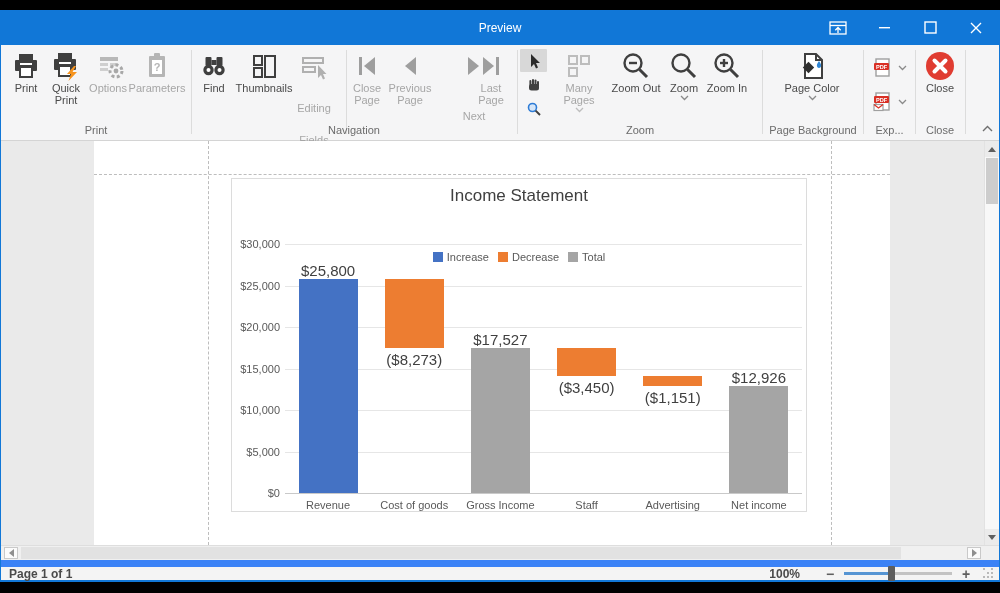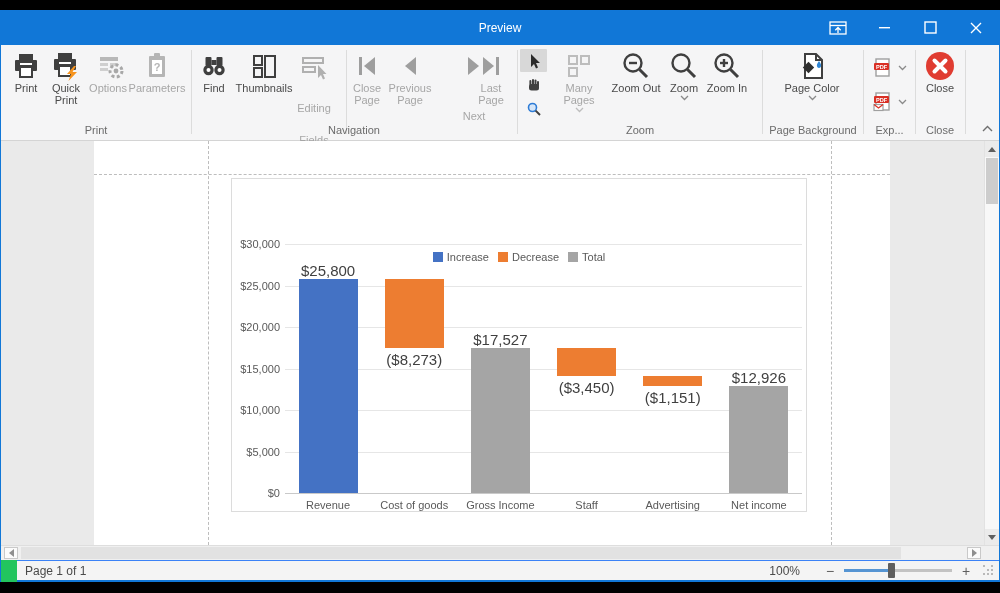--- a/index.html
+++ b/index.html
@@ -48,23 +48,23 @@
   .vs-thumb{position:absolute;left:1px;top:17px;width:12px;height:46px;background:#cdcdcd;}
   .tri-up{width:0;height:0;border-left:4px solid transparent;border-right:4px solid transparent;border-bottom:5px solid #5f5f5f;}
   .tri-down{width:0;height:0;border-left:4px solid transparent;border-right:4px solid transparent;border-top:5px solid #5f5f5f;}
   .tri-left{width:0;height:0;border-top:4px solid transparent;border-bottom:4px solid transparent;border-right:5px solid #8f8f8f;}
   .tri-right{width:0;height:0;border-top:4px solid transparent;border-bottom:4px solid transparent;border-left:5px solid #8f8f8f;}
   .hscroll{position:absolute;left:0;top:535px;right:0;height:15px;background:#f0f0f0;border-top:1px solid #dedede;box-sizing:border-box;}
   .hs-btn{position:absolute;top:1px;width:14px;height:12px;background:#fbfbfb;border:1px solid #c9c9c9;box-sizing:border-box;
           display:flex;align-items:center;justify-content:center;}
   .hs-thumb{position:absolute;top:1px;left:20px;width:880px;height:12px;background:#e2e2e2;}
   
-  .statusbar{position:absolute;left:16px;top:550px;right:0;height:22px;background:#f4f4f4;
-             border-top:1px solid #3b82f6;border-bottom:2px solid #1177d7;box-sizing:border-box;
-             display:flex;align-items:center;font-size:12px;color:#4a4a4a;}
+  .statusbar{position:absolute;left:0;top:550px;right:0;height:22px;background:#f4f4f4;
+             border-top:7px solid #3b82f6;border-bottom:2px solid #1177d7;box-sizing:border-box;
+             display:flex;align-items:center;font-size:12px;color:#4a4a4a;font-weight:bold;}
   .sb-left{position:absolute;left:8px;}
   .sb-right{position:absolute;right:4px;display:flex;align-items:center;}
   .sb-zoom{margin-right:24px;}
   .sb-sign{color:#5f5f5f;font-size:14px;width:12px;text-align:center;line-height:10px;}
   .slider{position:relative;width:108px;height:3px;background:#c3c3c3;margin:0 8px;}
   .slider-fill{position:absolute;left:0;top:0;height:3px;width:48px;background:#5695d3;}
   .slider-thumb{position:absolute;left:44px;top:-6px;width:7px;height:15px;background:#5e5e5e;border-radius:1px;}
   .grip{position:relative;width:13px;height:13px;margin-left:10px;}
   .grip::after{content:"";position:absolute;left:1px;top:1px;width:2px;height:2px;background:#b9b9b9;
     box-shadow:8px 0 0 #b9b9b9, 4px 4px 0 #b9b9b9, 8px 4px 0 #b9b9b9, 0 8px 0 #b9b9b9, 4px 8px 0 #b9b9b9, 8px 8px 0 #b9b9b9;}
@@ -363,20 +363,21 @@
     </div>
   </div>
 
   <div class="preview">
     <div class="page"></div>
     <div class="dash-v" style="left:207px;"></div>
     <div class="dash-v" style="left:830px;"></div>
     <div class="dash-h" style="top:33px;"></div>
 
     <div class="chartbox" id="chart">
+      <div class="chart-title">Income Statement</div>
       <div class="legend" id="legend">
           <div class="leg-item">
             <span class="leg-swatch" style="background: rgb(68, 114, 196);"></span>
             <span>Increase</span>
           </div>
           <div class="leg-item">
             <span class="leg-swatch" style="background: rgb(237, 125, 49);"></span>
             <span>Decrease</span>
           </div>
           <div class="leg-item">

